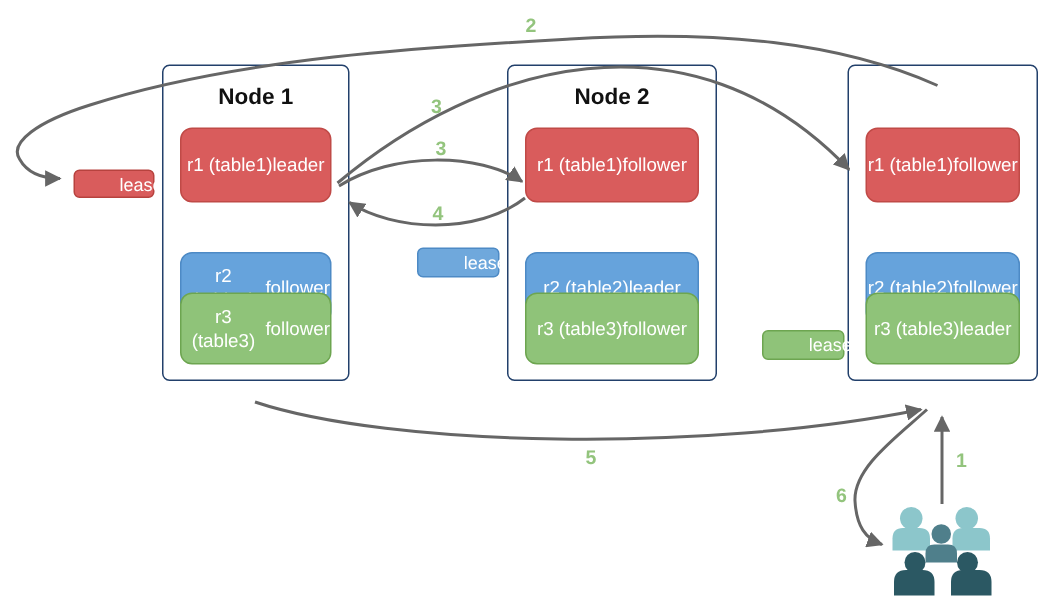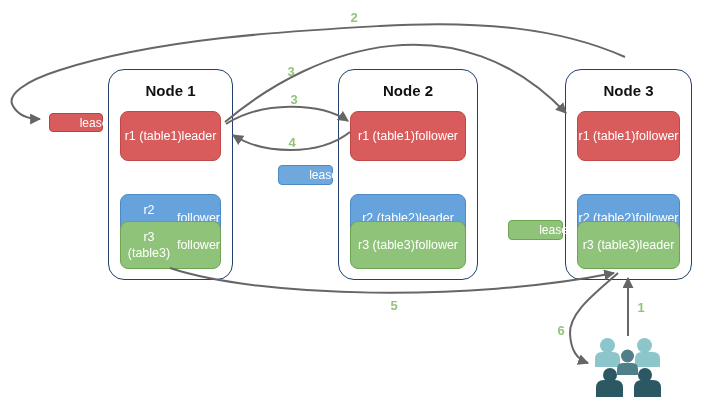--- a/index.html
+++ b/index.html
@@ -2,22 +2,22 @@
 <html><head>
 <meta charset="utf-8">
 <style>
   html,body{margin:0;padding:0;background:#ffffff;}
   .stage{
     position:relative;width:704px;height:405px;background:#ffffff;overflow:hidden;
     font-family:"Liberation Sans", sans-serif;
   }
   
   .node{
-    position:absolute;top:69px;height:211px;background:#ffffff;
-    border:1.6px solid #22406b;border-radius:16px;box-sizing:border-box;z-index:1;
+    position:absolute;top:43px;height:211px;background:#ffffff;
+    border:1.6px solid #22406b;border-radius:5px;box-sizing:border-box;z-index:1;
   }
   .node-title{
     position:absolute;top:12px;left:0;right:0;text-align:center;
     font-size:15px;font-weight:bold;color:#111111;
   }
   .replica{
     position:absolute;left:11px;right:11px;border-radius:8px;box-sizing:border-box;
     display:flex;flex-direction:row;align-items:center;justify-content:center;
     color:#ffffff;font-size:12.5px;line-height:16px;text-align:center;
   }
@@ -75,21 +75,20 @@
       <span>r2 (table2)</span>
       <span>leader</span>
     </div>
     <div class="replica green r3">
       <span>r3 (table3)</span>
       <span>follower</span>
     </div>
   </div>
 
   <div class="node" style="left:565px;width:127px;">
-    <div class="node-title">Node 3</div>
     <div class="replica red r1">
       <span>r1 (table1)</span>
       <span>follower</span>
     </div>
     <div class="replica blue r2">
       <span>r2 (table2)</span>
       <span>follower</span>
     </div>
     <div class="replica green r3">
       <span>r3 (table3)</span>

